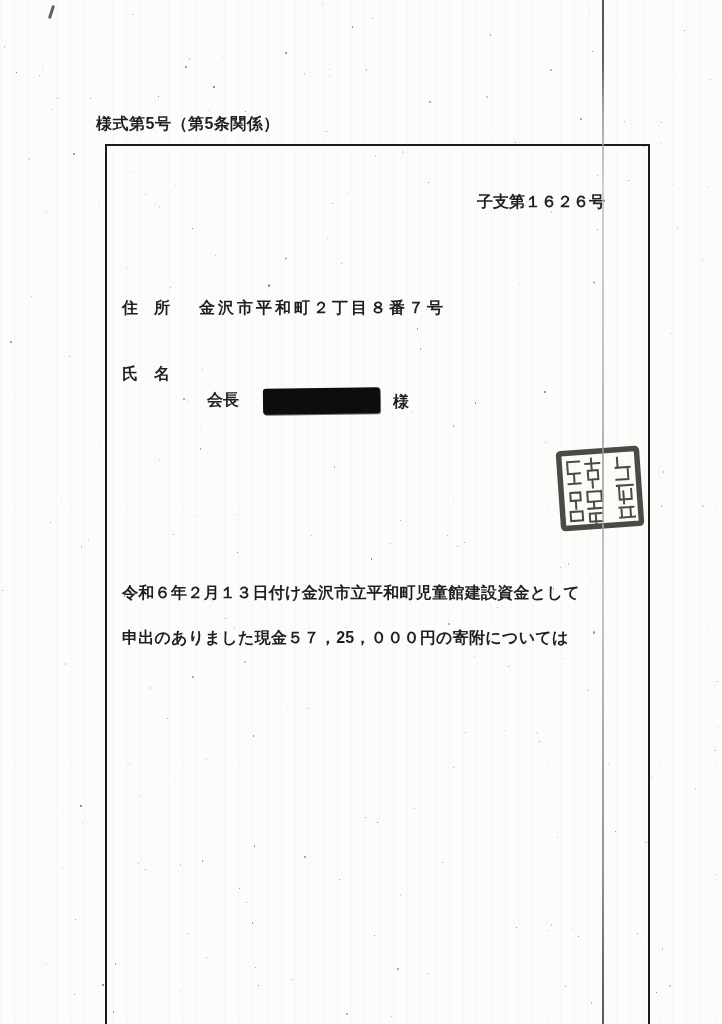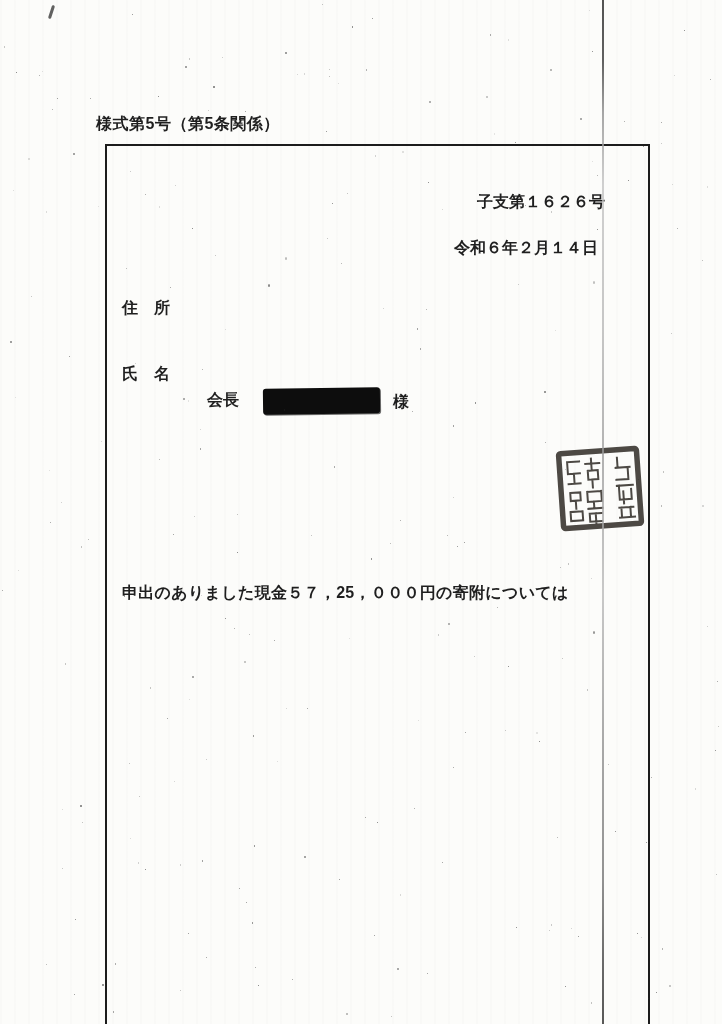--- a/index.html
+++ b/index.html
@@ -302,23 +302,23 @@
       <i style="left: 48.6px; top: 470.1px; width: 1px; height: 1px; opacity: 0.17;"></i>
       <i style="left: 420px; top: 348.3px; width: 1px; height: 2px; opacity: 0.51;"></i>
     </div>
 
   <div class="form-label">様式第5号（第5条関係）</div>
 
   <div class="doc-box">
 
     <div class="txt doc-number">子支第１６２６号</div>
 
-    <div class="txt doc-date">令和６年２月１４日</div>
 
     <span class="txt addr-label">住　所</span>
+    <span class="txt addr-value">金沢市平和町２丁目８番７号</span>
 
     <span class="txt name-label">氏　名</span>
 
     <span class="txt chairman-label">会長</span>
     <span class="redacted"></span>
     <span class="txt honorific">様</span>
 
 
     <svg class="seal" viewBox="0 0 86 83" xmlns="http://www.w3.org/2000/svg">
       <g fill="none" stroke="#35312c" stroke-linecap="square">
@@ -332,17 +332,18 @@
         <path stroke-width="2" d="M30 44 h14 M30 44 v10 h14 v-10 M36 54 v7 M30 61 h14"></path>
         <path stroke-width="2" d="M31 66 h12 M31 66 v8 h12 M37 66 v10"></path>
 
         <path stroke-width="2" d="M12 13 h12 M12 13 v12 h12 M18 25 v10 M12 35 h12"></path>
         <path stroke-width="2" d="M13 44 h10 v8 h-10 z M18 52 v8"></path>
         <path stroke-width="2" d="M12 63 h12 M12 63 v9 M24 63 v9 M12 72 h12"></path>
       </g>
     </svg>
 
     <div class="body-text">
+      <p>令和６年２月１３日付け金沢市立平和町児童館建設資金として</p>
       <p>申出のありました現金５７，25，０００円の寄附については</p>
     </div>
 
   </div>
 </div>
 
 </body></html>

